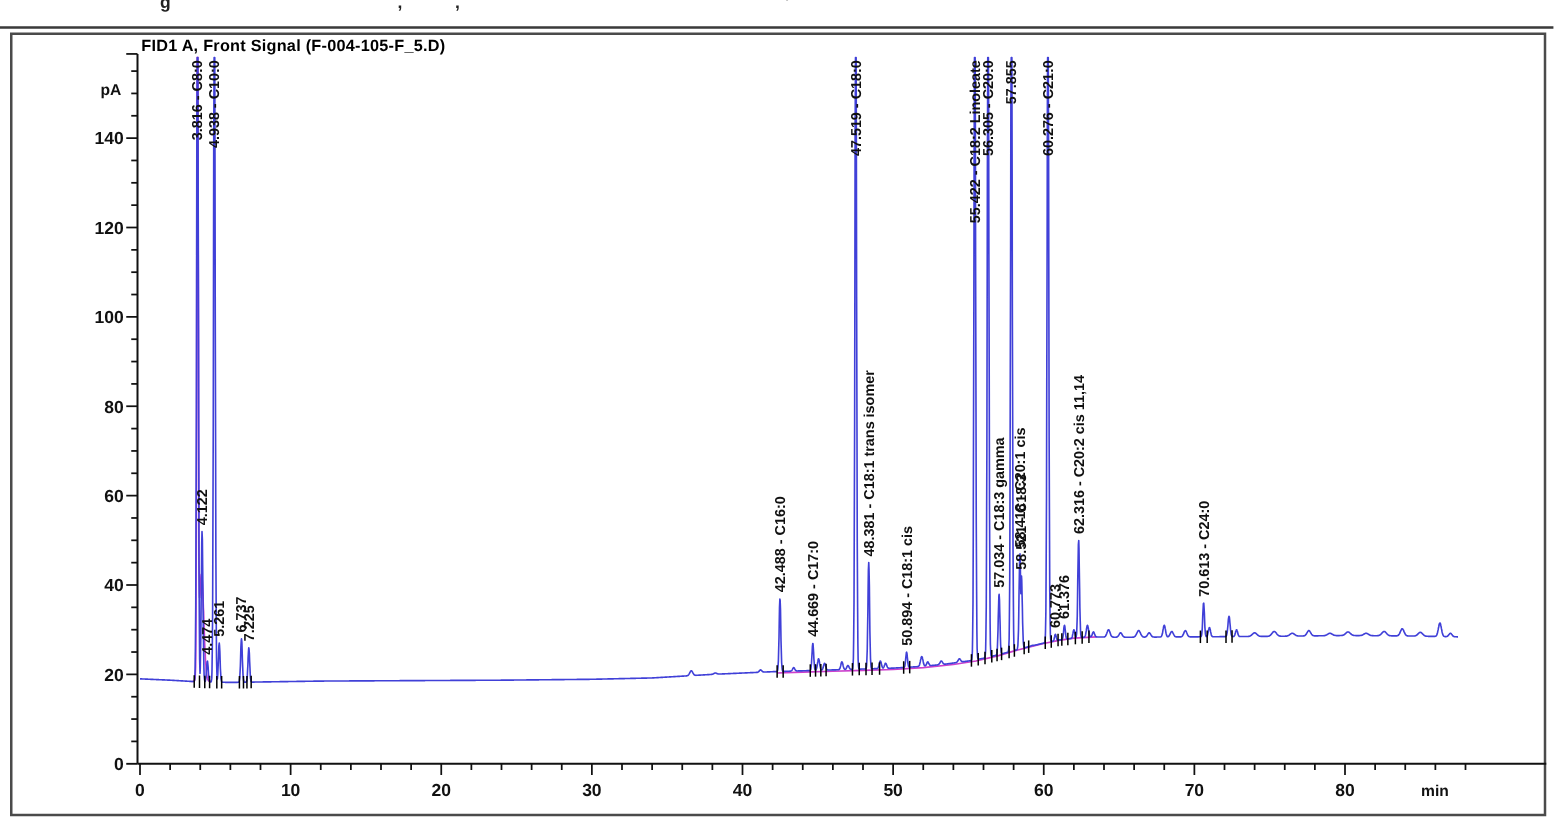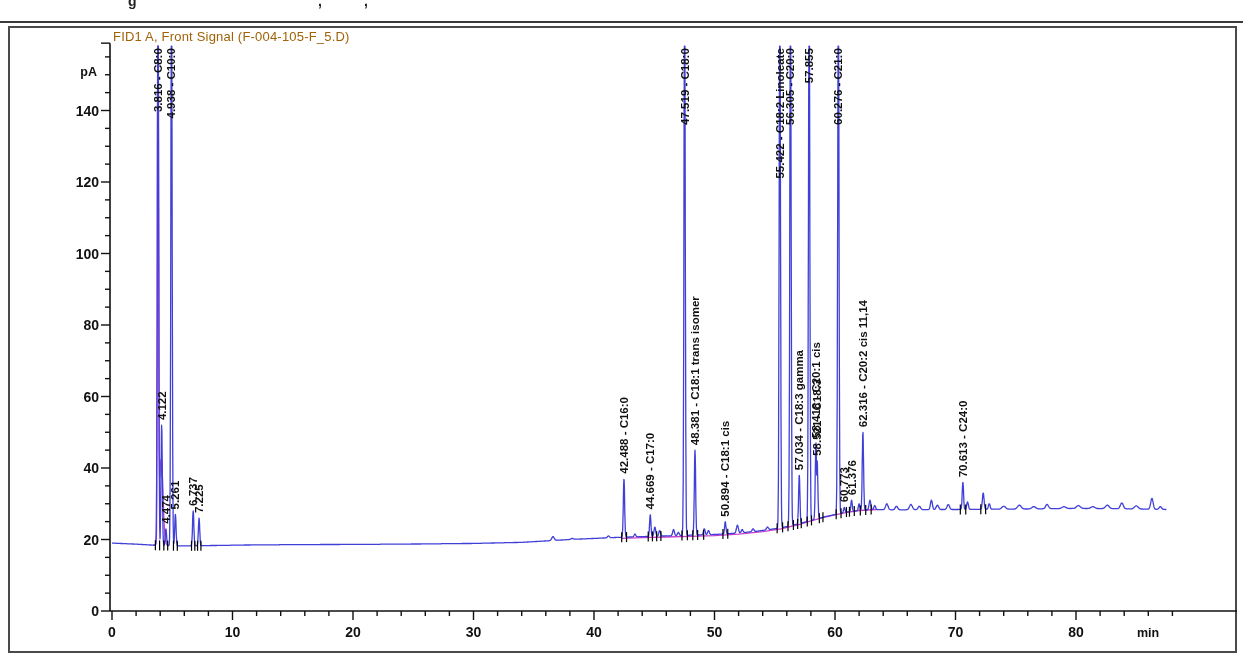--- a/index.html
+++ b/index.html
@@ -3,22 +3,22 @@
 <meta charset="utf-8">
 <style>
   html,body{margin:0;padding:0;background:#ffffff;}
   .page{position:relative;width:1243px;height:663px;background:#fff;overflow:hidden;
         font-family:"Liberation Sans", sans-serif;}
   .top-fragments{position:absolute;left:0;top:0;width:1243px;height:16px;overflow:hidden;}
   .top-fragments span{position:absolute;top:-7px;font-size:14px;color:#222;font-weight:600;}
   .top-rule{position:absolute;left:0;top:21px;width:1243px;height:2px;background:#3a3a3a;}
   .frame{position:absolute;left:8px;top:26px;width:1229px;height:627px;
          border:2px solid #4a4a4a;background:#fff;box-sizing:border-box;}
-  .chart-title{position:absolute;left:113px;top:29px;font-size:13px;font-weight:400;
-               color:#a16207;letter-spacing:0.2px;}
+  .chart-title{position:absolute;left:113px;top:29px;font-size:13px;font-weight:700;
+               color:#000000;letter-spacing:0.2px;}
   svg{position:absolute;left:0;top:0;}
   .axisnum{font-family:"Liberation Sans",sans-serif;font-size:14px;font-weight:700;fill:#111;}
   .axisunit{font-family:"Liberation Sans",sans-serif;font-size:12.5px;font-weight:600;fill:#111;}
   .peaklabel{font-family:"Liberation Sans",sans-serif;font-size:11.5px;font-weight:600;fill:#101010;}
 </style>
 </head>
 <body>
 
 <div class="page">
   <div class="top-fragments" id="fragments">

